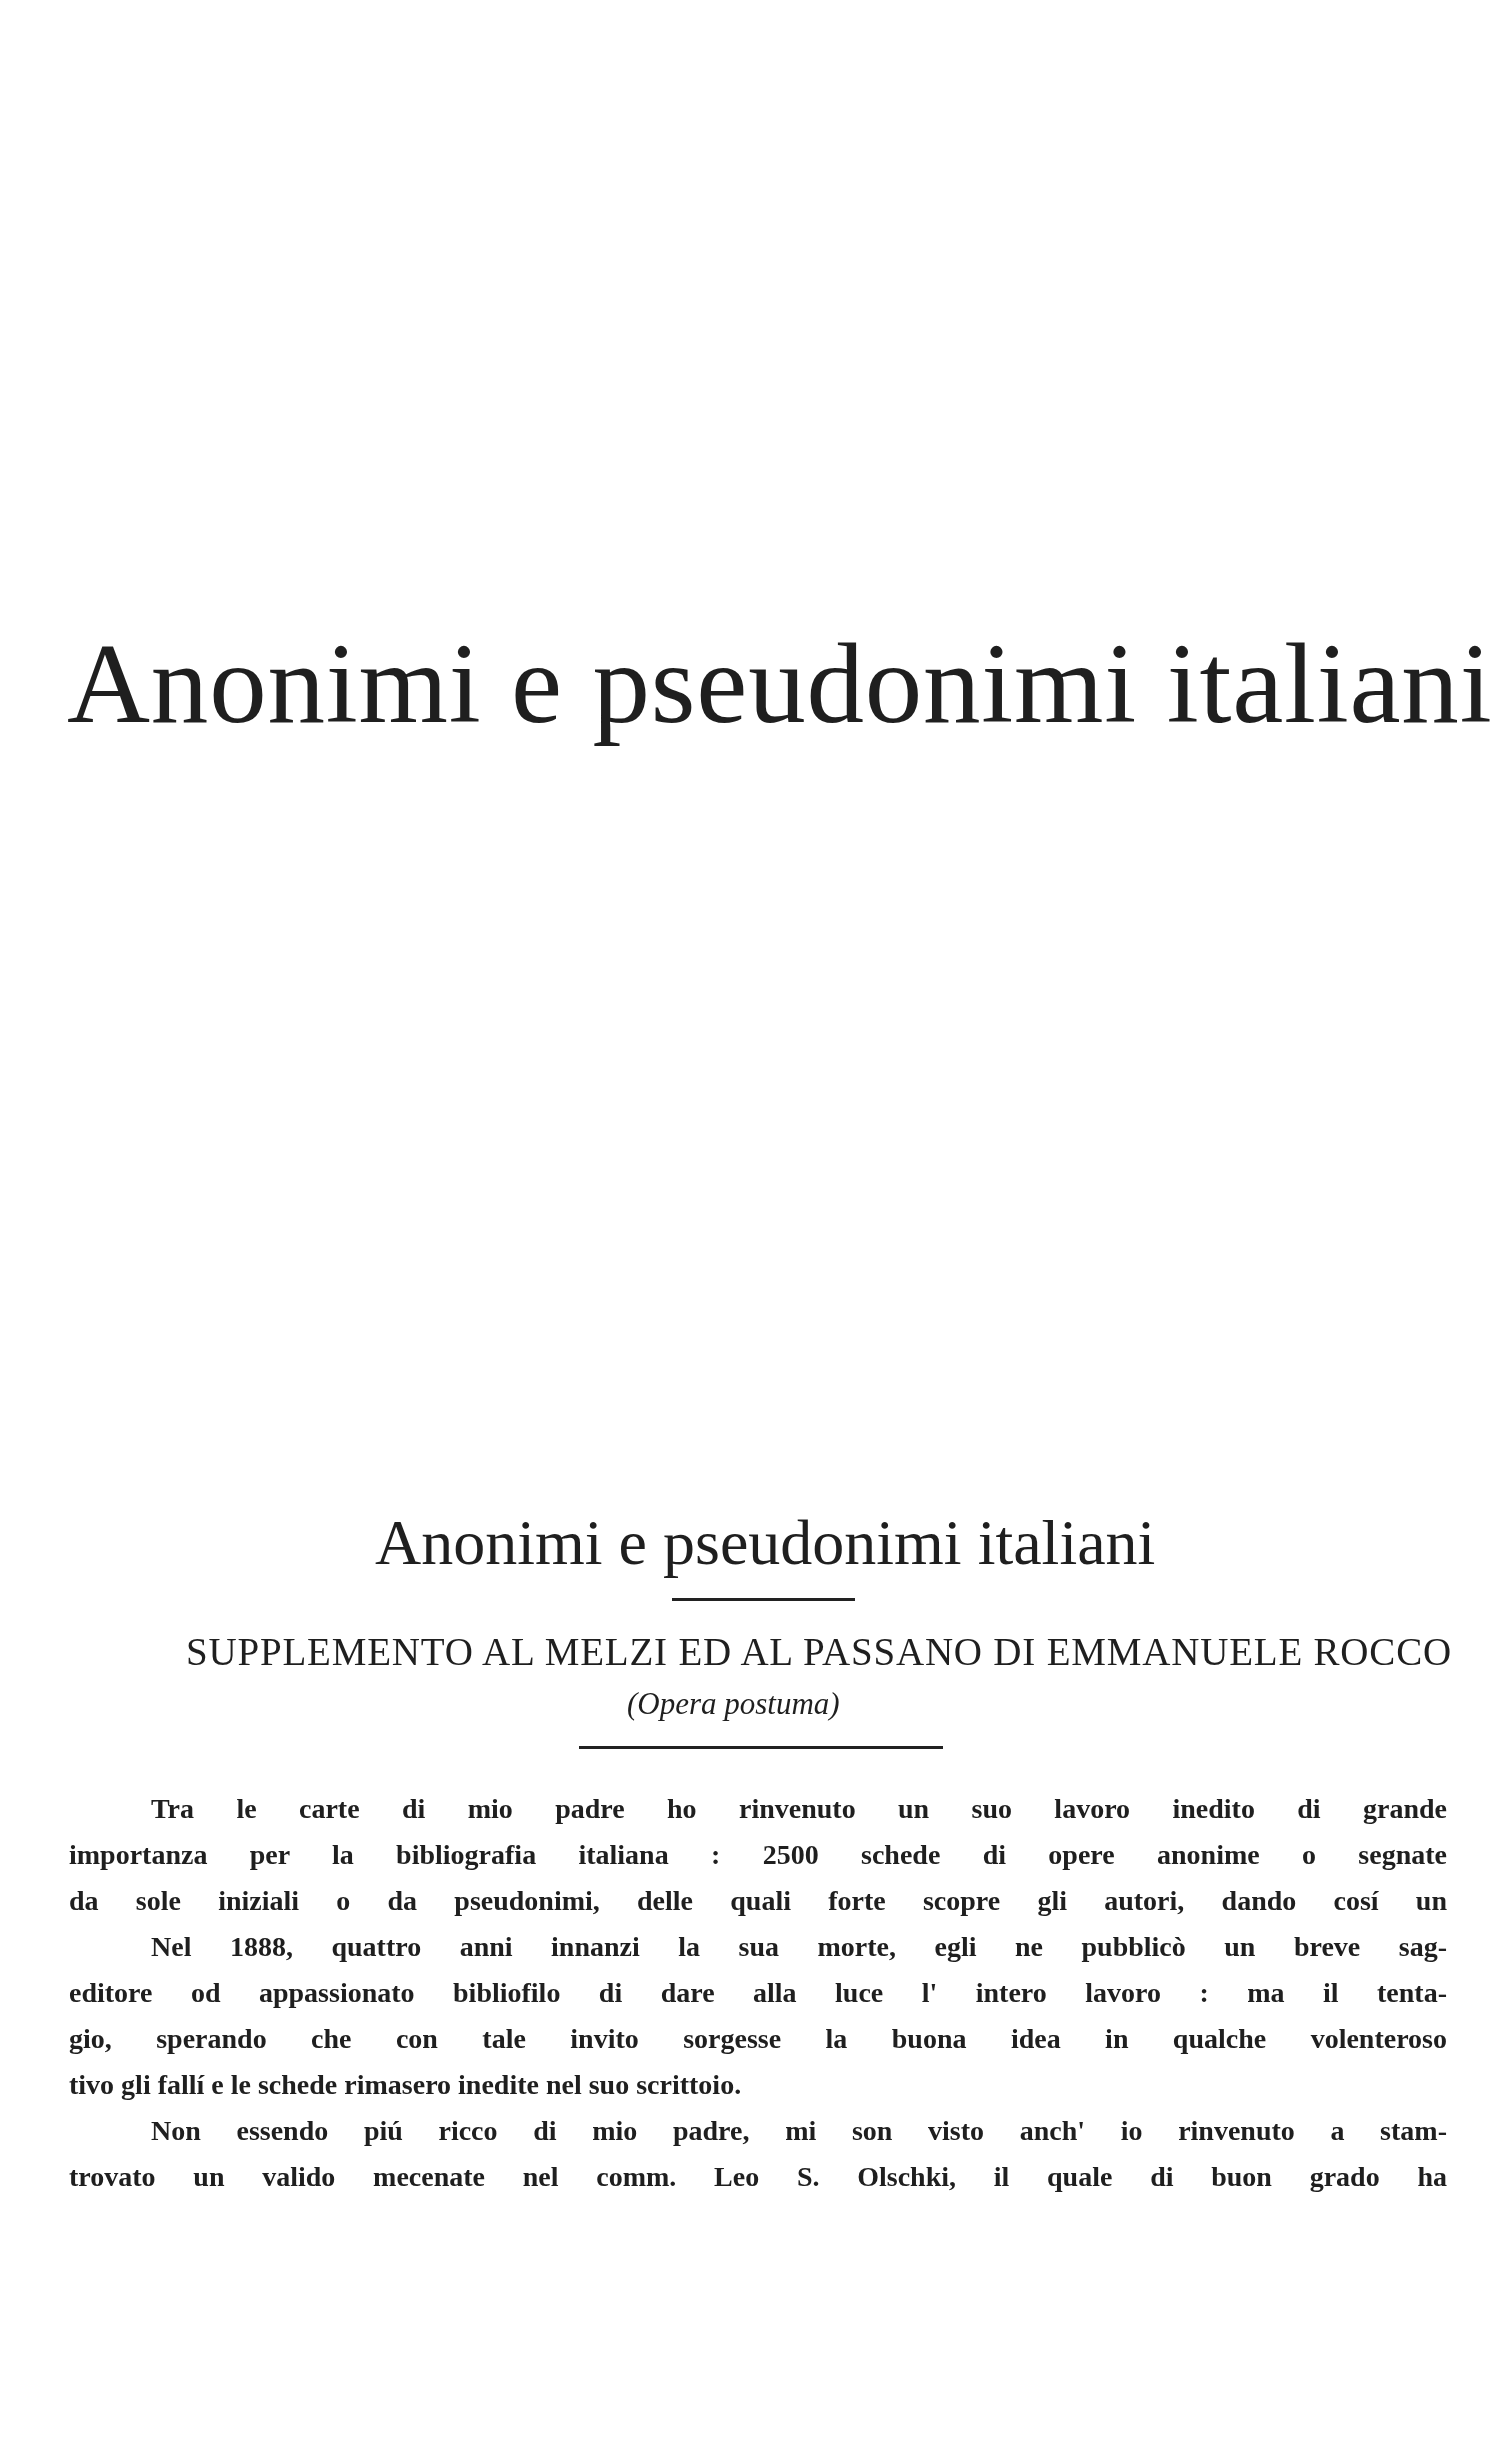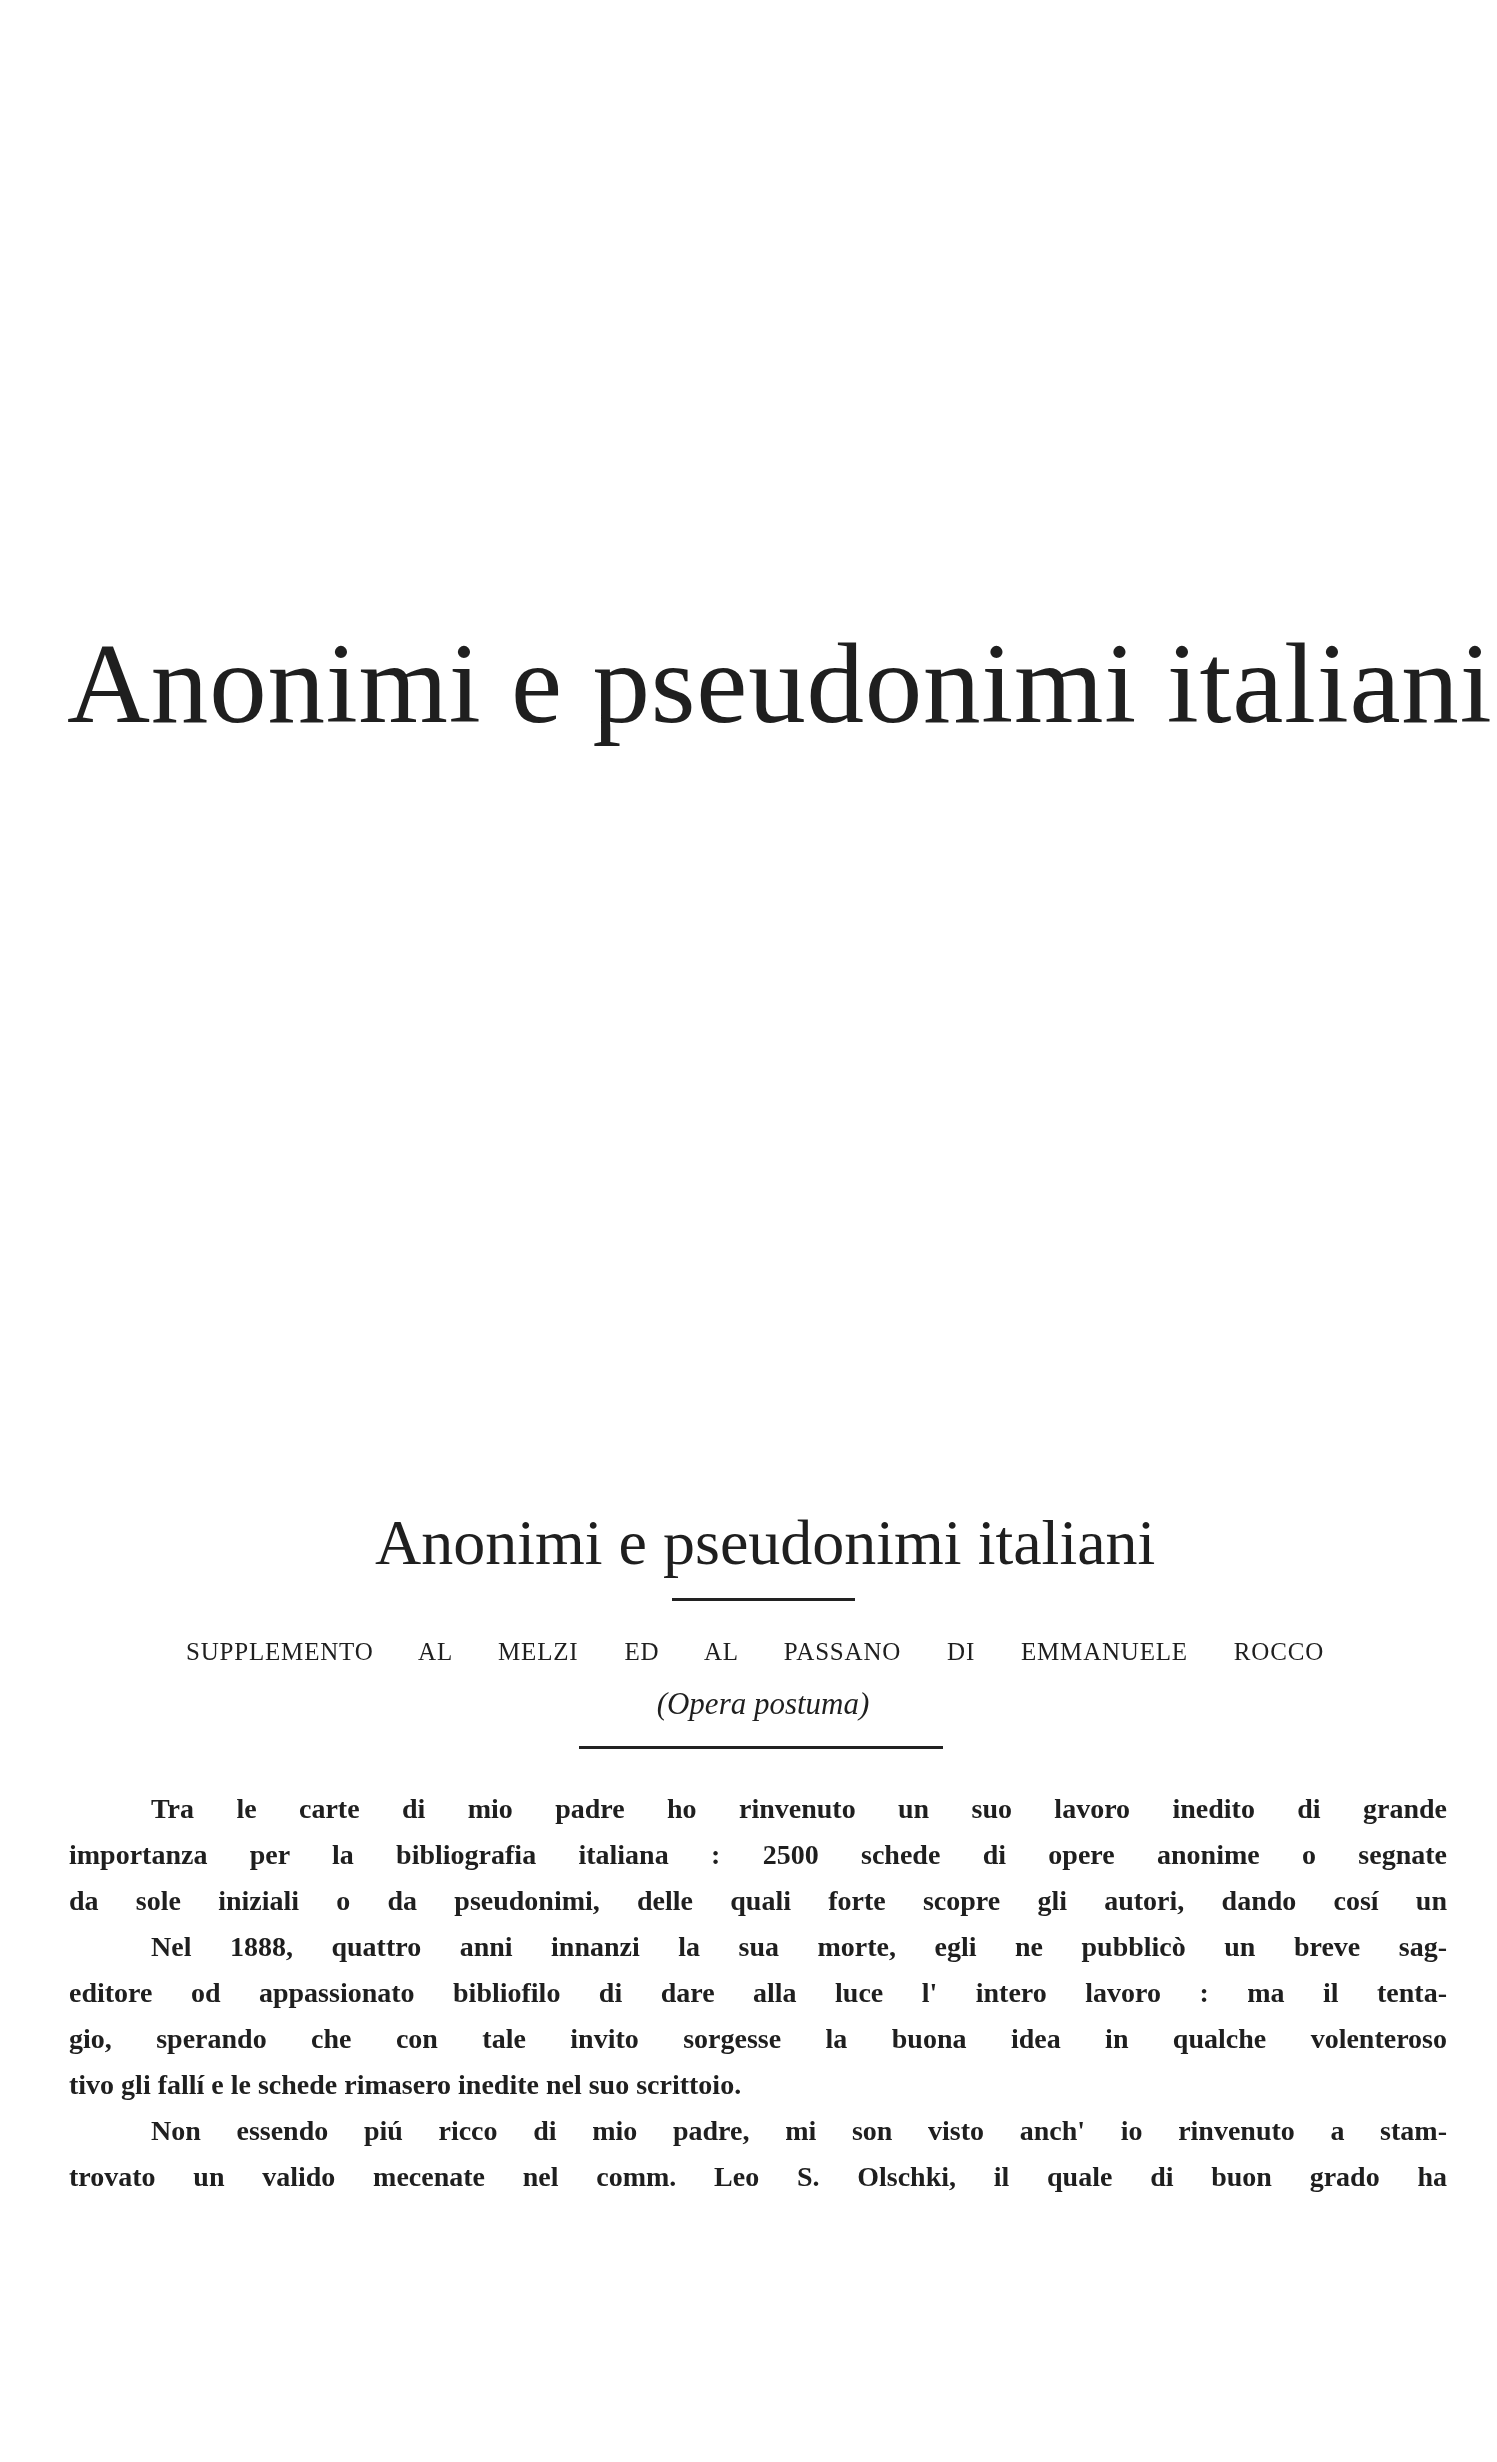--- a/index.html
+++ b/index.html
@@ -52,36 +52,36 @@
       height: 2.5px;
       background: #222;
     }
     .rule.r1 { left: 656px; width: 183px; top: 1598px; }
     .rule.r2 { left: 563px; width: 364px; top: 1746px; }
     .subtitle {
       position: absolute;
       left: 170px;
       width: 1138px;
       top: 1635px;
-      font-size: 25px;
+      font-size: 39px;
       line-height: 34px;
       white-space: nowrap;
       text-align: justify;
       text-align-last: justify;
       letter-spacing: 0.8px;
     }
     .note {
       position: absolute;
       left: 611px;
       width: 272px;
       top: 1685px;
       font-size: 31px;
       line-height: 37px;
       font-style: italic;
-      text-align: center;
+      text-align: left;
       white-space: nowrap;
     }
     .body-text {
       position: absolute;
       left: 53px;
       top: 1786px;
       width: 1378px;
       font-size: 28px;
       line-height: 46px;
       font-weight: bold;

